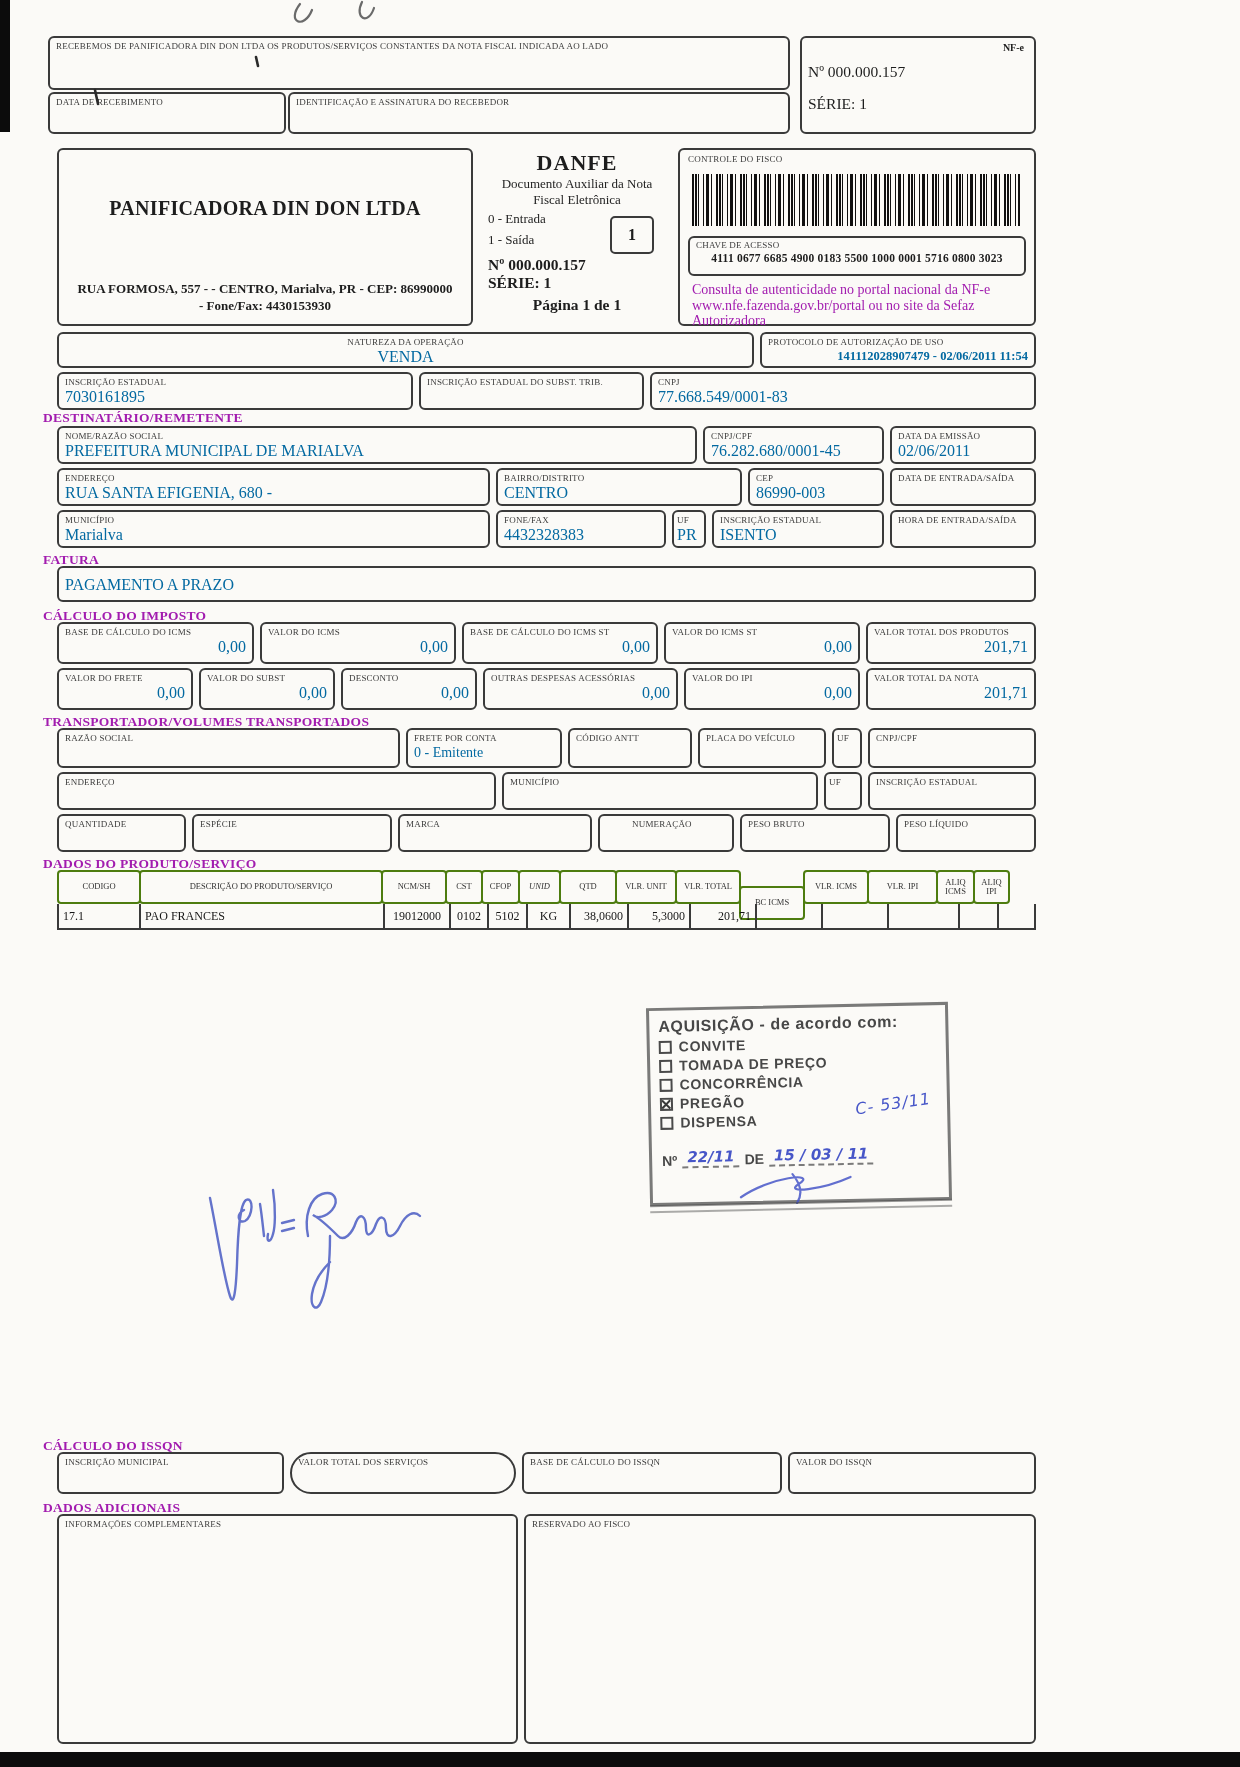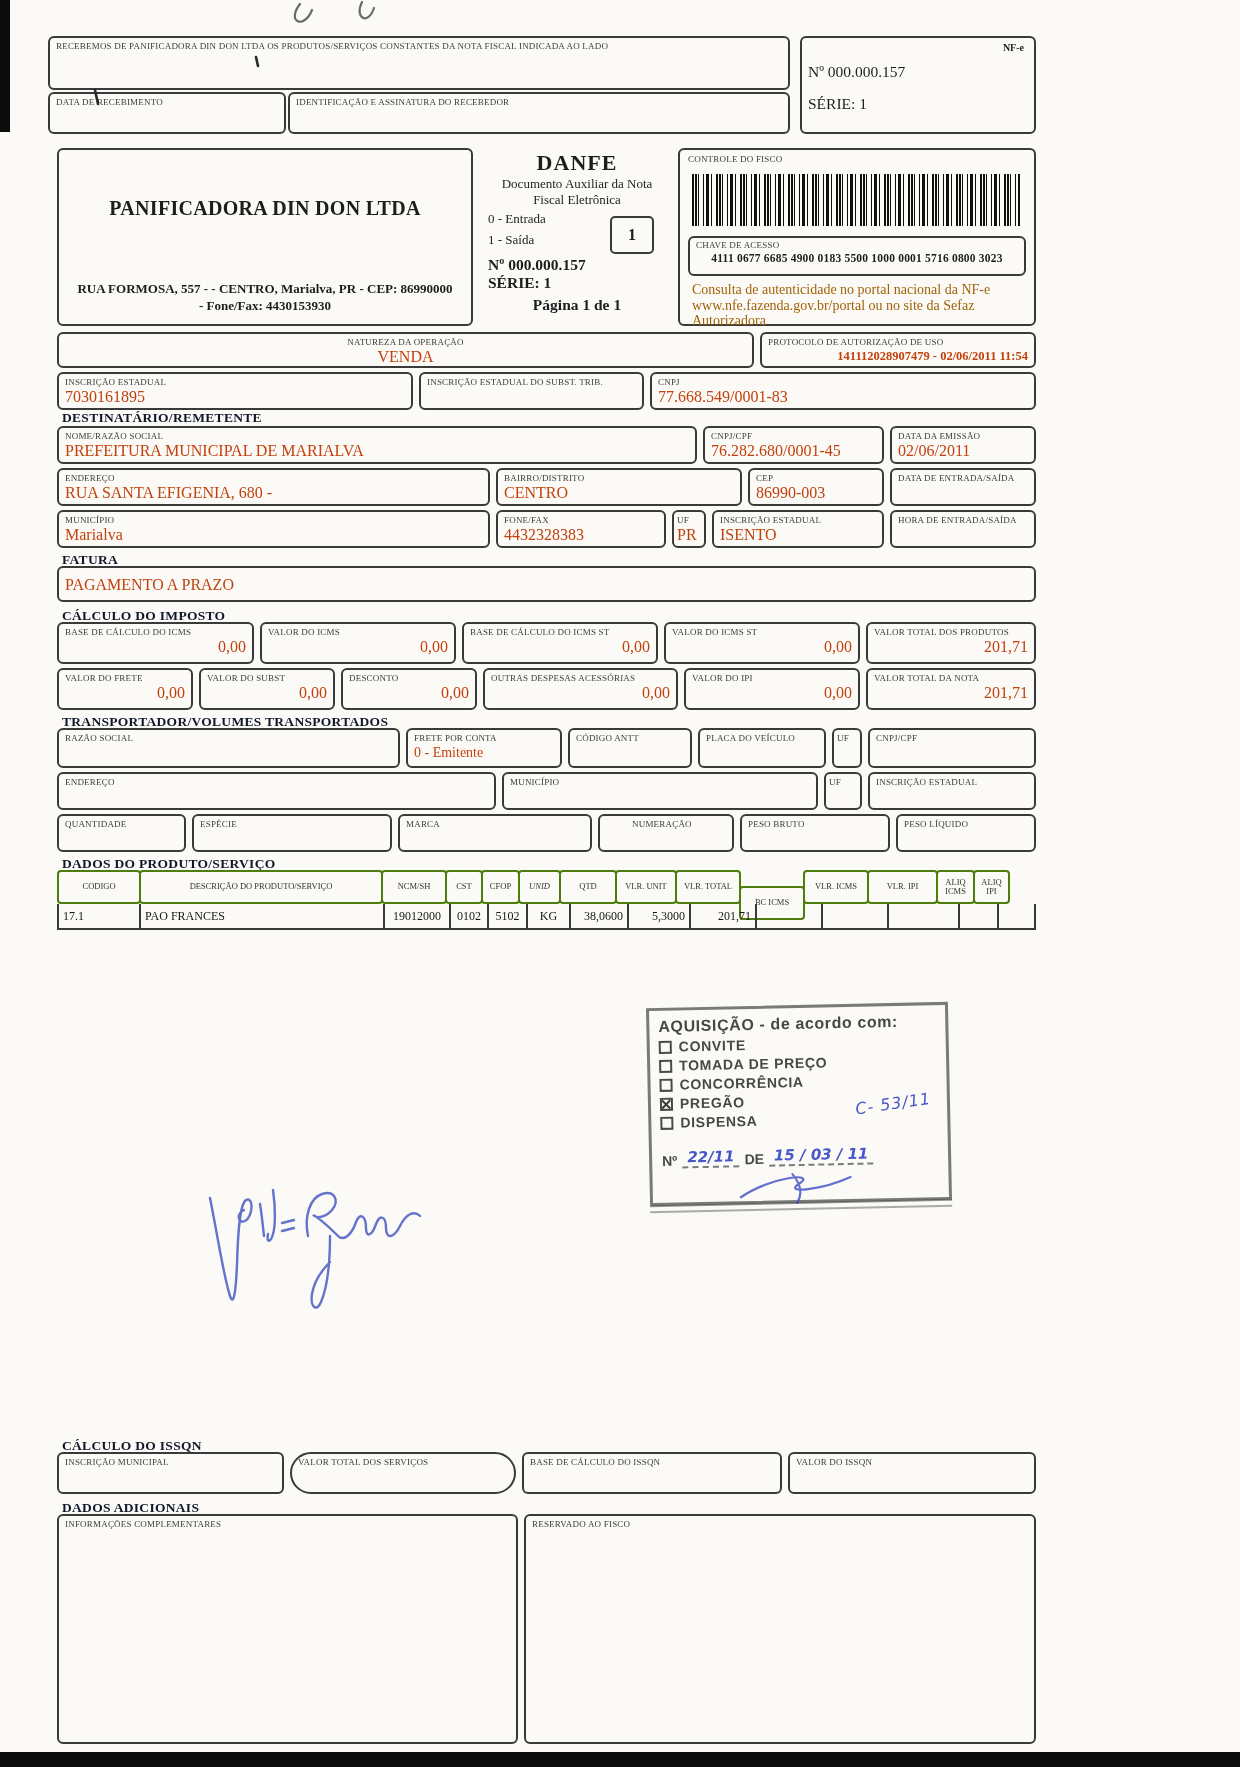--- a/index.html
+++ b/index.html
@@ -2,43 +2,43 @@
 <html><head>
 <meta charset="utf-8">
 <style>
   * { margin:0; padding:0; box-sizing:border-box; }
   html,body { width:1240px; height:1767px; }
   body { background:#f7f6f2; font-family:"Liberation Serif", serif; color:#1d1d1d; position:relative; overflow:hidden; }
   .page { position:absolute; inset:0; background:#fbfaf7; }
   .abs { position:absolute; }
   .box { border:2px solid #3a3a3a; border-radius:6px; position:absolute; padding:3px 6px; background:transparent; }
   .flabel { display:block; font-size:9px; line-height:10px; letter-spacing:.2px; color:#3c3c3c; white-space:nowrap; overflow:hidden; }
-  .fval { display:block; font-size:15.5px; line-height:19px; color:#c2410c; white-space:nowrap; }
+  .fval { display:block; font-size:15.5px; line-height:19px; color:#0369a1; white-space:nowrap; }
   .v-right .fval { text-align:right; }
-  .sec-title { position:absolute; left:62px; font-size:13.5px; font-weight:bold; letter-spacing:.3px; color:#0f172a; }
+  .sec-title { position:absolute; left:43px; font-size:13.5px; font-weight:bold; letter-spacing:.3px; color:#a21caf; }
   .row-flex { position:absolute; left:57px; width:979px; display:flex; gap:6px; }
   .row-flex .field { border:2px solid #3a3a3a; border-radius:6px; padding:3px 6px; position:relative; }
   .big { font-size:16px; }
   
   .nfe-top-label { position:absolute; top:4px; right:10px; font-size:10px; font-weight:bold; }
   
   .emit-name { margin-top:44px; text-align:center; font-size:20px; font-weight:bold; letter-spacing:.3px; }
   .emit-addr { position:absolute; bottom:10px; left:4px; right:4px; text-align:center; font-size:13px; font-weight:bold; line-height:17px; }
   .danfe-title { text-align:center; font-size:22px; font-weight:bold; letter-spacing:1px; }
   .danfe-sub { text-align:center; font-size:13px; line-height:16px; color:#242424; }
   .danfe-io { font-size:13px; line-height:21px; margin-left:6px; color:#242424; }
   .io-box { position:absolute; right:18px; top:66px; width:44px; height:38px; border:2px solid #3a3a3a; border-radius:5px; text-align:center; font-size:16px; font-weight:bold; line-height:34px; }
   .danfe-num { font-size:15.5px; font-weight:bold; margin-top:6px; margin-left:6px; }
   .danfe-serie { font-size:15.5px; font-weight:bold; margin-left:6px; }
   .danfe-pag { font-size:15.5px; font-weight:bold; text-align:center; margin-top:4px; }
   .barcode { position:absolute; left:12px; top:24px; right:14px; height:52px;
     background:repeating-linear-gradient(90deg,#101010 0 2px,#fbfaf7 2px 3px,#101010 3px 5px,#fbfaf7 5px 6px,#101010 6px 7px,#fbfaf7 7px 11px,#101010 11px 12px,#fbfaf7 12px 14px,#101010 14px 17px,#fbfaf7 17px 19px,#101010 19px 20px,#fbfaf7 20px 24px); }
   .chave-box { position:absolute; left:8px; right:8px; top:86px; height:40px; border:2px solid #3a3a3a; border-radius:6px; padding:2px 6px; }
   .chave-val { font-size:11.5px; font-weight:bold; text-align:center; letter-spacing:.2px; margin-top:2px; white-space:nowrap; }
-  .consulta { position:absolute; left:12px; right:10px; top:132px; font-size:14px; line-height:15.5px; color:#a16207; }
+  .consulta { position:absolute; left:12px; right:10px; top:132px; font-size:14px; line-height:15.5px; color:#a21caf; }
   
   .ptable-head { position:absolute; left:57px; top:870px; width:979px; display:flex; }
   .pth { border:2px solid #4d7c0f; border-radius:4px; margin-left:-2px; font-size:8.5px; line-height:9.5px; color:#333; display:flex; align-items:center; justify-content:center; text-align:center; height:34px; padding:1px 2px; }
   .pth:first-child { margin-left:0; }
   .ptable-row { position:absolute; left:57px; top:904px; width:979px; display:flex; border-bottom:2px solid #3a3a3a; border-left:2px solid #3a3a3a; height:26px; }
   .ptd { border-right:2px solid #3a3a3a; font-size:12px; line-height:24px; padding:0 4px; white-space:nowrap; overflow:hidden; color:#161616; }
   .t-left { text-align:left; } .t-center { text-align:center; } .t-right { text-align:right; }
   
   .stamp { position:absolute; left:648px; top:1005px; width:302px; height:198px; border:3px solid rgba(72,72,72,.72); transform:rotate(-1.2deg); font-family:"Liberation Sans", sans-serif; color:#474747; padding:7px 9px; }
   .stamp::after { content:""; position:absolute; left:-3px; right:-3px; bottom:-10px; height:4px; border-top:2px solid rgba(72,72,72,.55); border-bottom:2px solid rgba(72,72,72,.45); }

